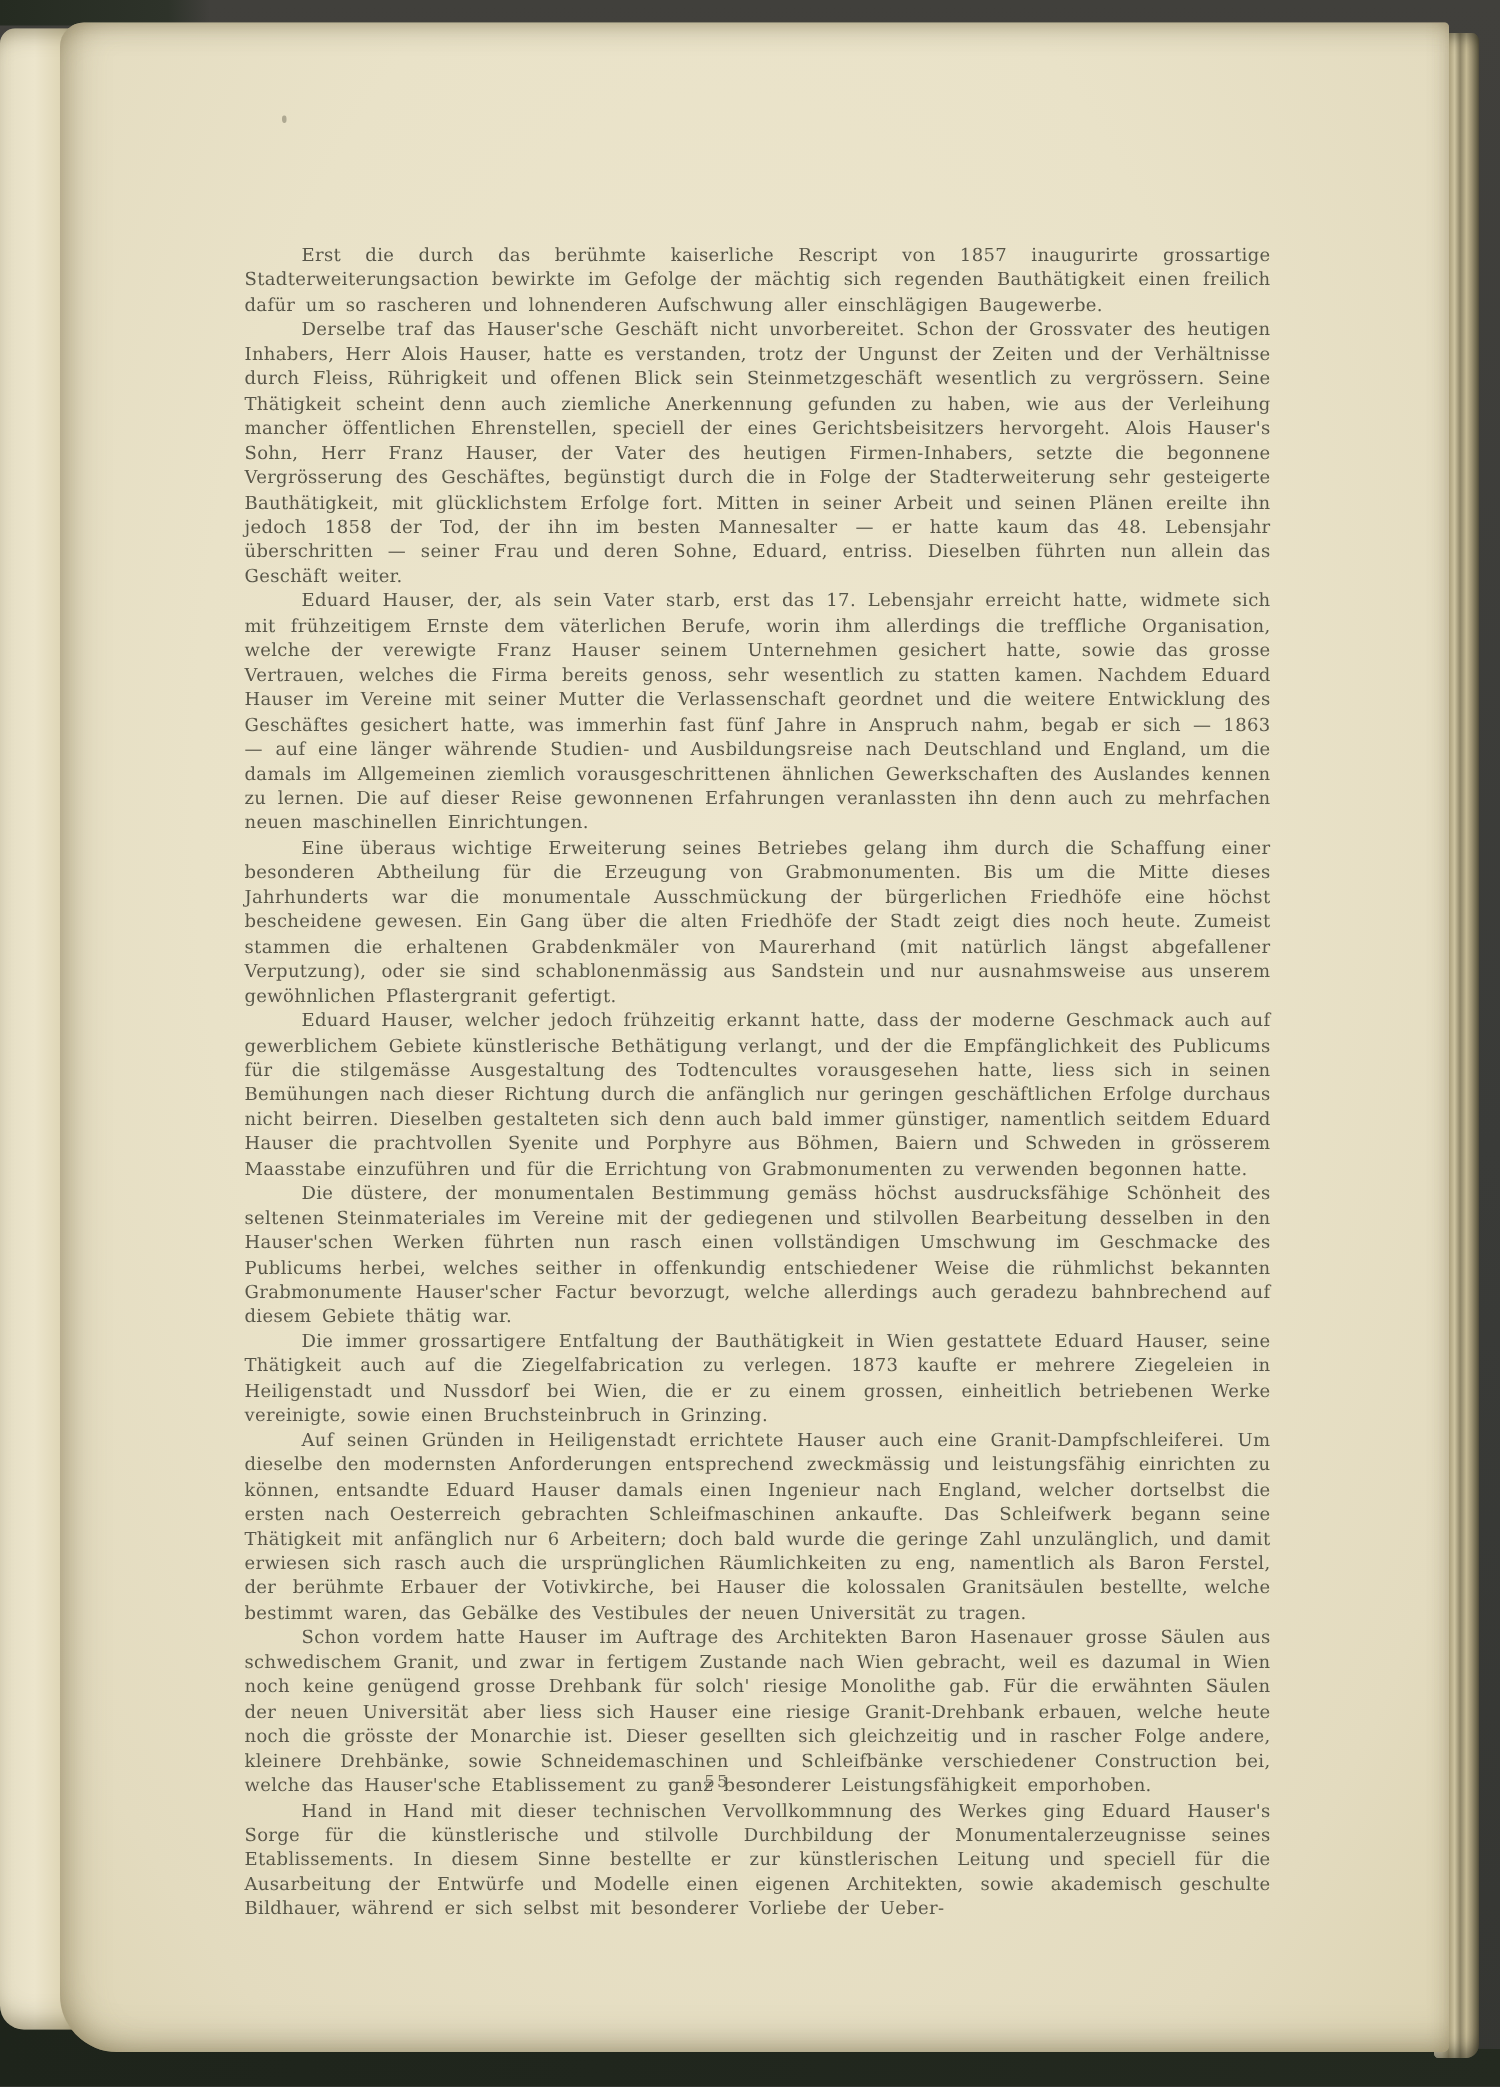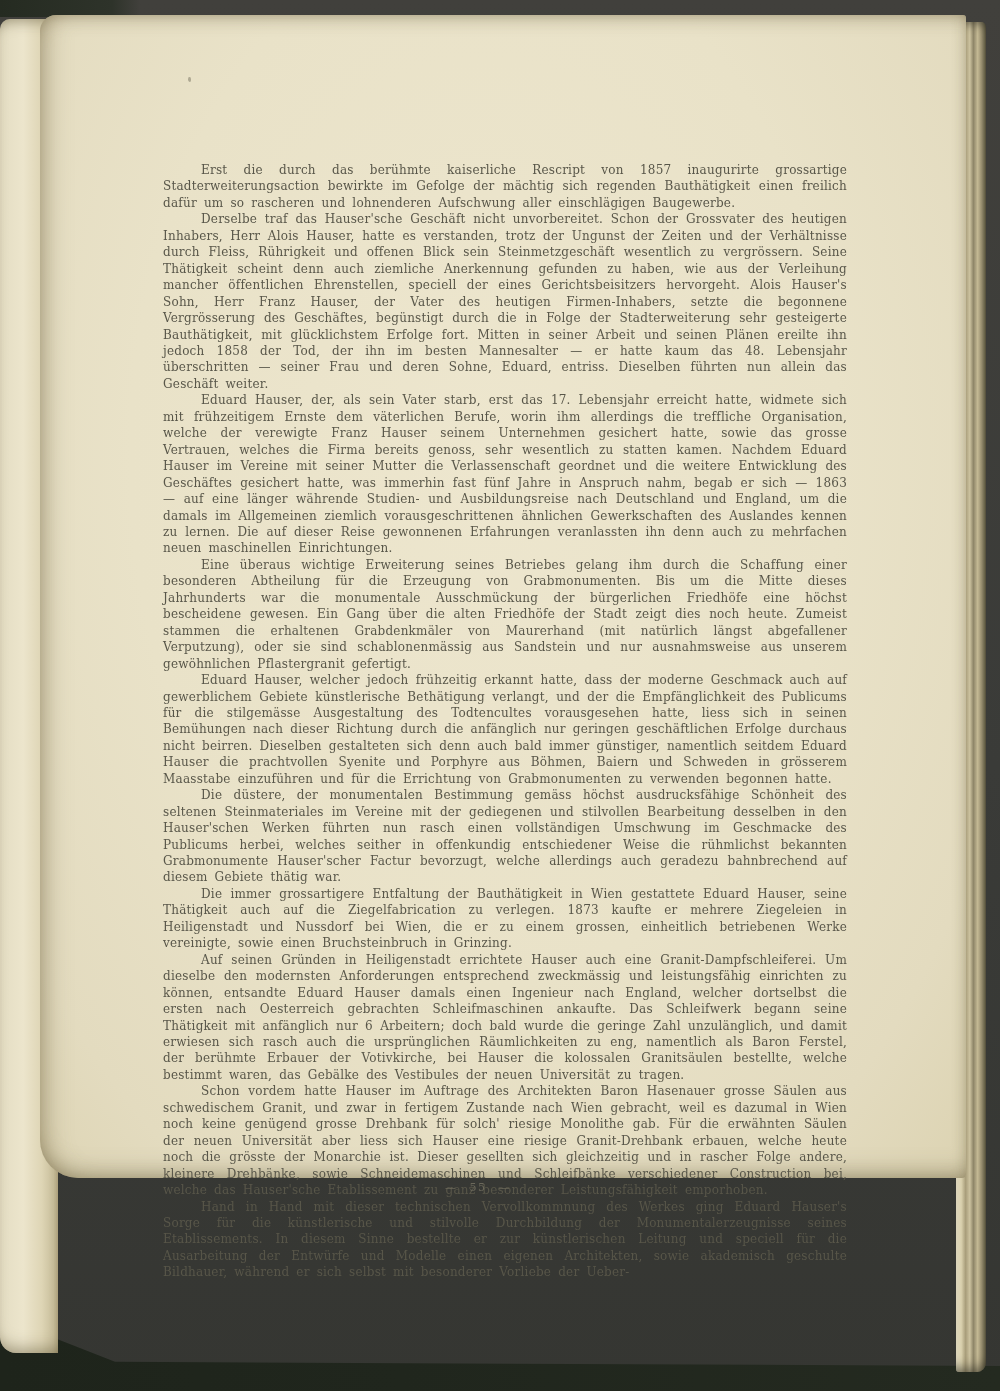--- a/index.html
+++ b/index.html
@@ -34,21 +34,21 @@
   .stack-right {
     position: absolute; left: 956px; top: 22px; width: 30px; height: 1350px;
     background: linear-gradient(90deg,
       #e8e1c6 0%, #d9d0ad 18%, #a89d7a 32%, #cdc3a0 46%,
       #8e8568 58%, #c4b994 72%, #9c9273 84%, #6e684f 95%, #55503c 100%);
     border-radius: 3px 5px 9px 3px;
     box-shadow: inset 0 10px 10px -8px rgba(40,38,28,.6), inset 0 -12px 12px -8px rgba(40,38,28,.6);
   }
   
   .page {
-    position: absolute; left: 40px; top: 15px; width: 926px; height: 1163px;
+    position: absolute; left: 40px; top: 15px; width: 926px; height: 1353px;
     background: radial-gradient(ellipse at 48% 38%, #ede6ce 0%, #e9e2c8 52%, #e3dbbf 82%, #dcd3b2 100%);
     border-radius: 16px 3px 4px 38px;
     box-shadow:
       inset 16px 0 26px -12px rgba(118,103,66,.5),
       inset -7px 0 14px -8px rgba(118,103,66,.38),
       inset 0 12px 20px -14px rgba(100,90,58,.55),
       inset 0 -16px 24px -14px rgba(100,90,58,.5);
   }
   .text-block {
     position: absolute; left: 123px; top: 147px; width: 684px;

